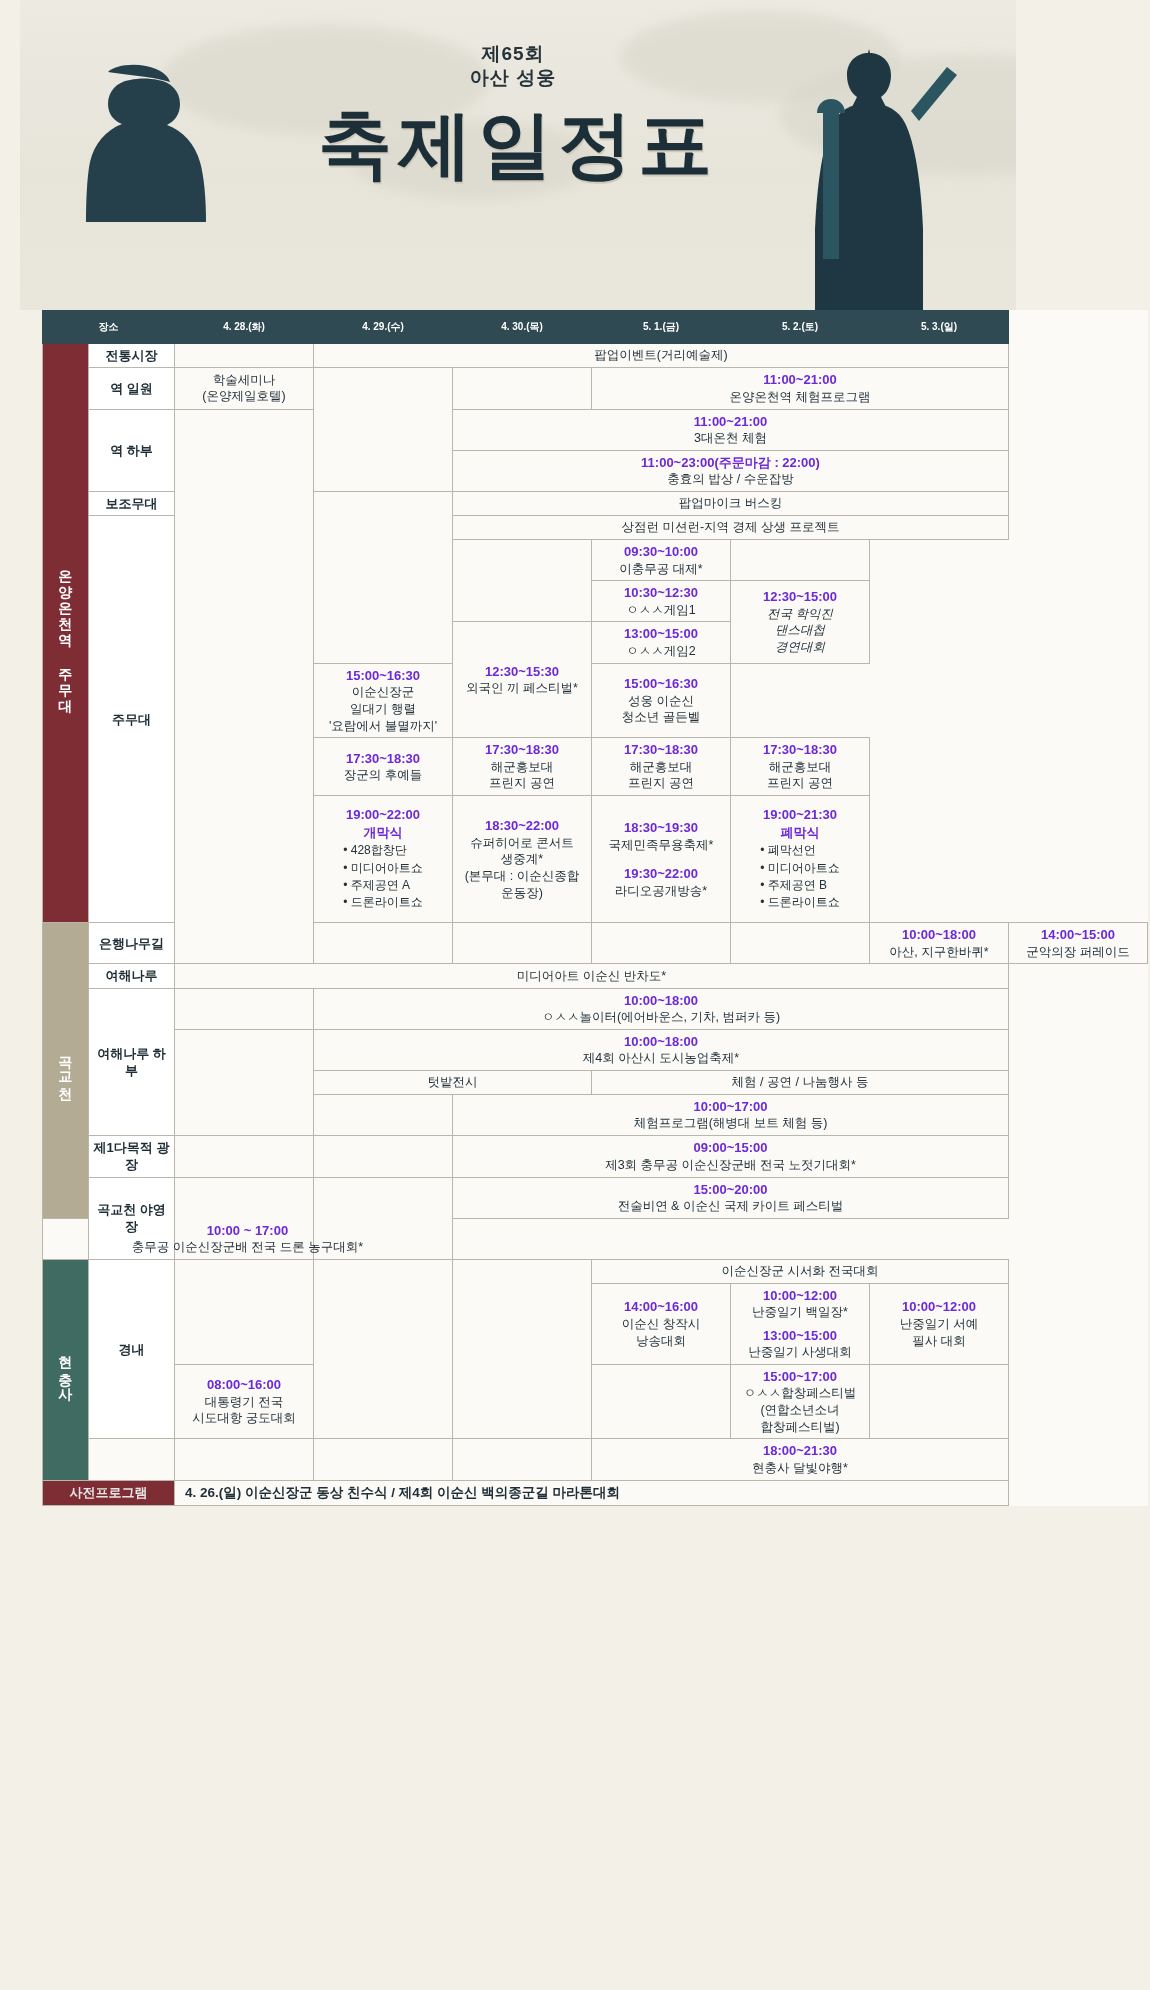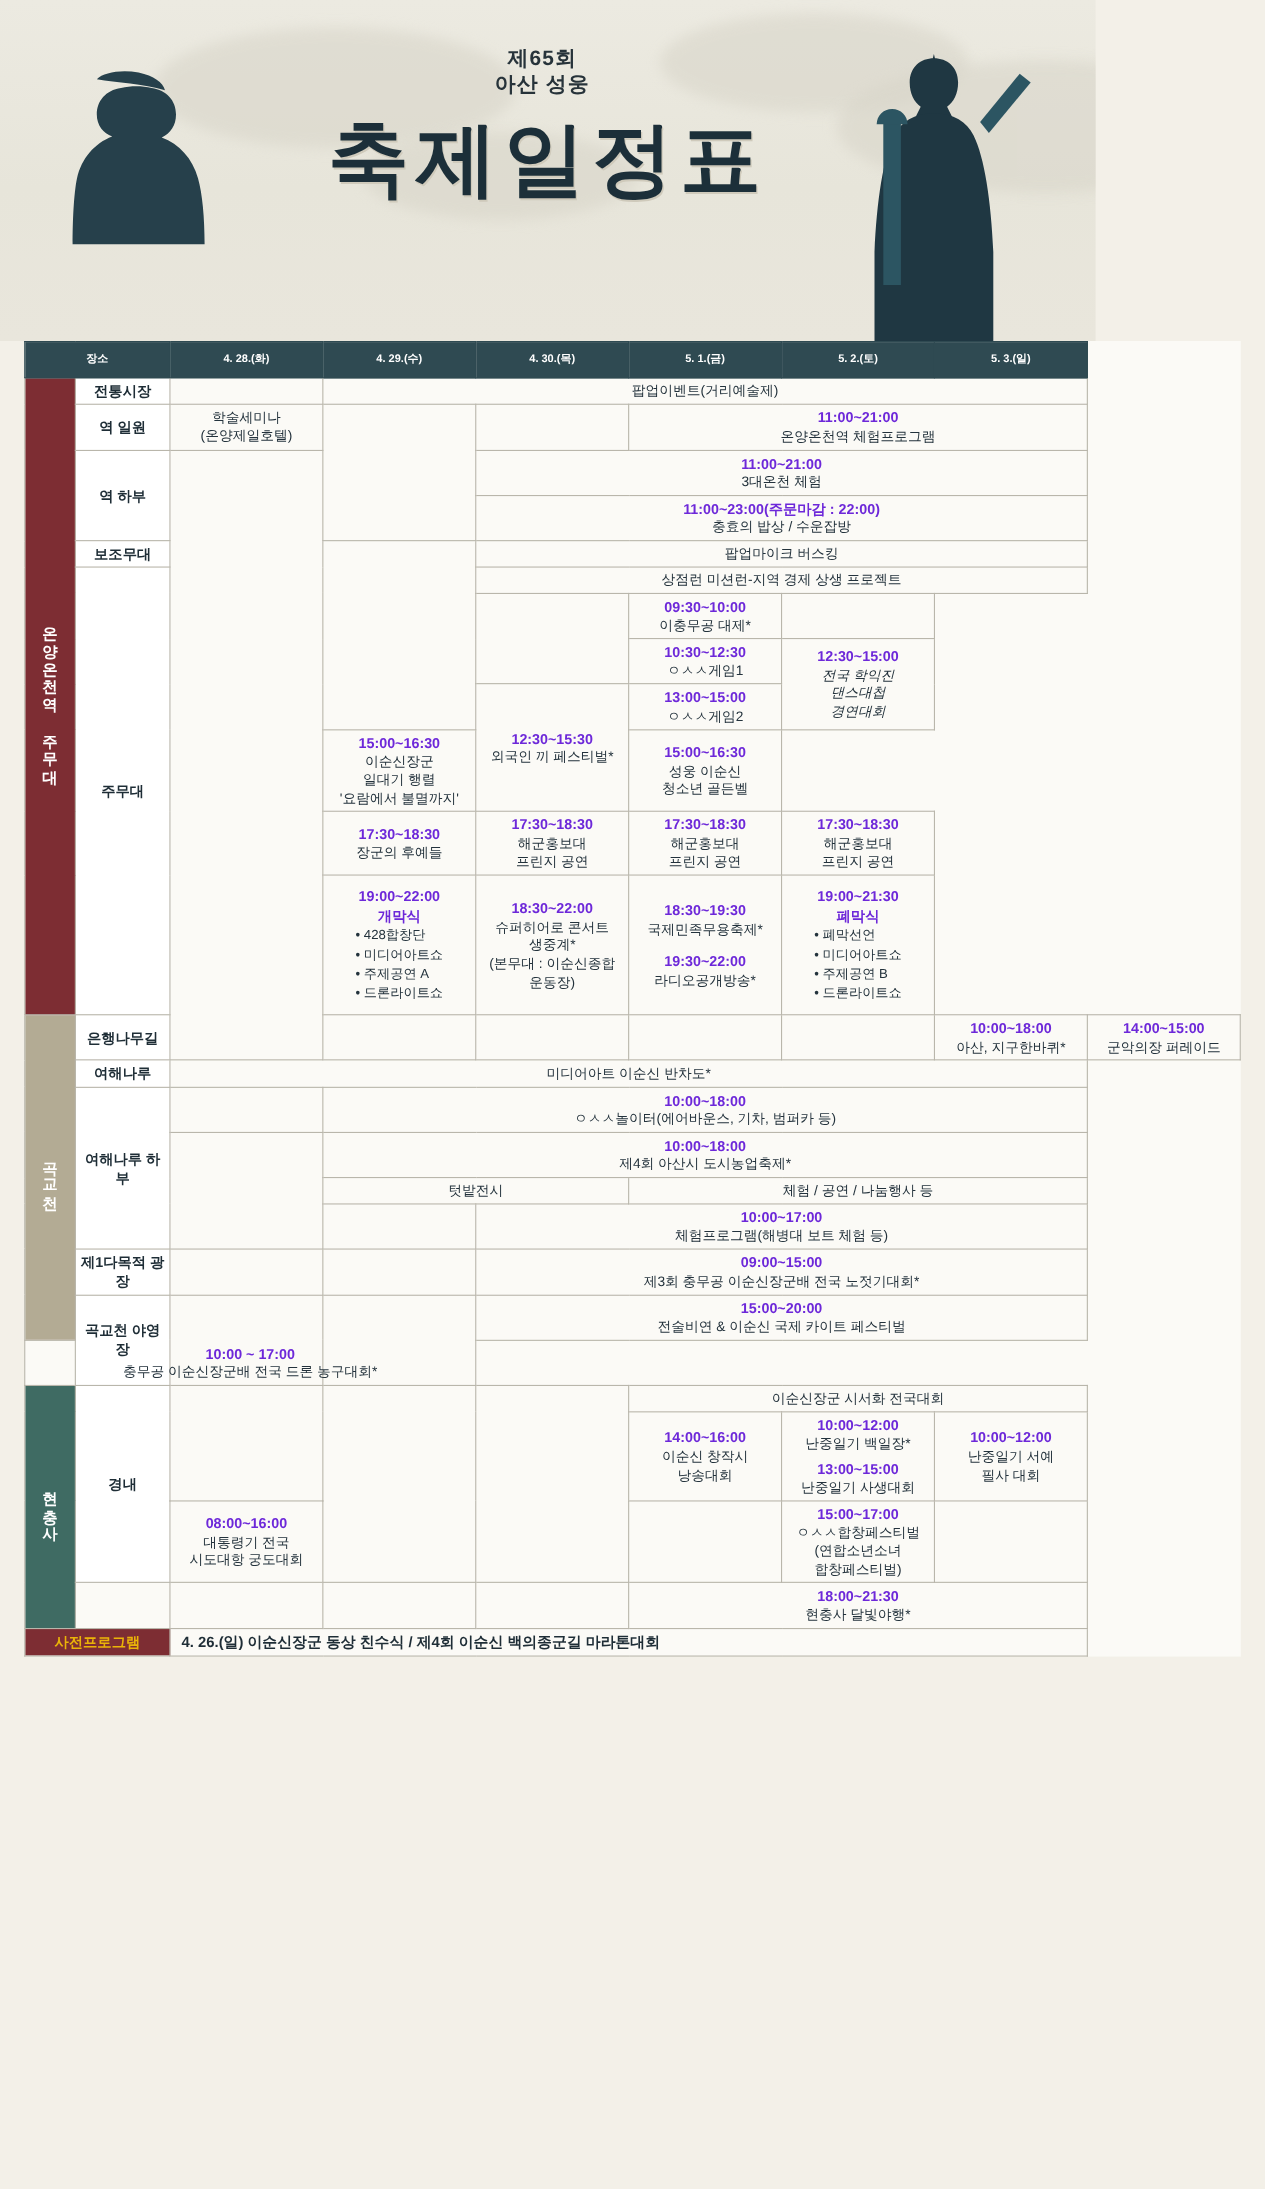--- a/index.html
+++ b/index.html
@@ -2,21 +2,21 @@
 <html><head>
 <meta charset="utf-8">
 <style>
   html,body{margin:0;padding:0;}
   body{
     width:1150px;
     background:#f3f0e8;
     font-family:"Liberation Sans", sans-serif;
     color:#1c2b33;
   }
-  .page{width:996px;min-height:1990px;position:relative;background:#f3f0e8;}
+  .page{width:996px;min-height:1990px;position:relative;background:#f3f0e8;padding-left:20px;}
 
   
   .header{
     position:relative;height:310px;overflow:hidden;
     background:linear-gradient(180deg,#eceae1 0%,#e7e5da 55%,#e9e6dc 100%);
   }
   .cloud{position:absolute;border-radius:50%;background:#d7d4c8;opacity:.55;filter:blur(6px);}
   .c1{width:330px;height:110px;left:140px;top:25px;}
   .c2{width:280px;height:90px;left:600px;top:12px;}
   .c3{width:380px;height:120px;left:760px;top:55px;}
@@ -68,21 +68,21 @@
   .g-onyang{background:#7d2d33;}
   .g-gokgyo{background:#b3ab94;}
   .g-hyeon{background:#3f6b63;}
   .place-cell{background:#ffffff;font-size:13px;font-weight:bold;color:#1e2d36;}
   .time{color:#6d28d9;font-weight:bold;font-size:13px;}
   .txt{display:block;}
   .empty{background:#fbfaf6;}
   .dashed-top{border-top:1px dashed #9c998f;}
   .bullets{display:inline-block;text-align:left;font-size:12px;line-height:1.45;margin-top:1px;}
 
-  .pre-row .place-cell{background:#7d2d33;color:#eab308;font-weight:bold;font-size:13px;}
+  .pre-row .place-cell{background:#7d2d33;color:#e5e5e5;font-weight:bold;font-size:13px;}
   .pre-row td.pre-content{text-align:left;padding-left:10px;font-size:13.5px;font-weight:bold;color:#1e2d36;background:#fbfaf6;}
 
   .footnote{
     padding:8px 24px 14px 24px;font-size:13.5px;color:#2a3a44;font-weight:bold;
   }
   .footnote span.sp{display:inline-block;margin-right:26px;}
 </style>
 </head>
 <body>
 

